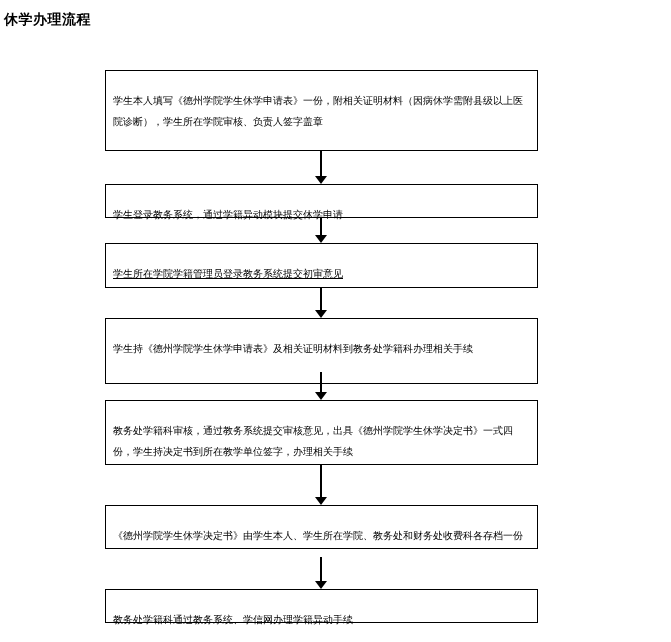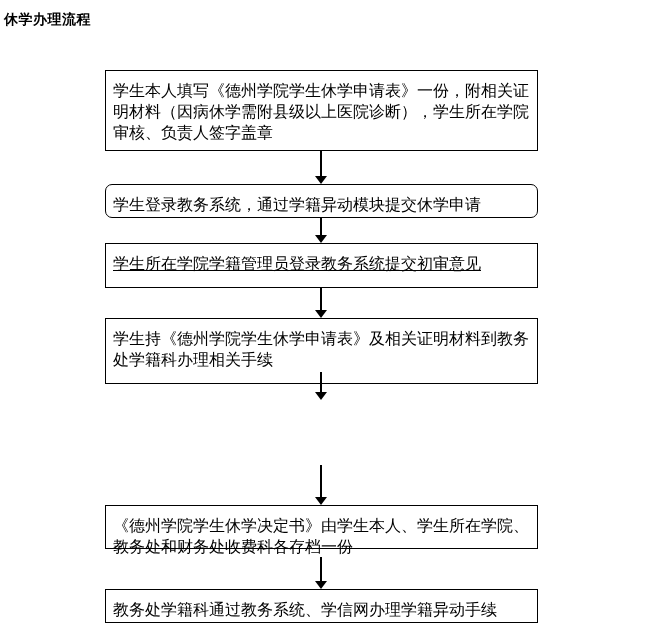--- a/index.html
+++ b/index.html
@@ -28,23 +28,23 @@
     line-height: 1.2;
     white-space: nowrap;
   }
   .flow-box {
     position: absolute;
     left: 105px;
     width: 433px;
     box-sizing: border-box;
     border: 1px solid #000000;
     background: #ffffff;
-    font-size: 16px;
+    font-size: 10px;
     line-height: 21px;
-    padding: 9px 7px 4px 7px;
+    padding: 19px 7px 4px 7px;
     text-align: left;
   }
   .flow-box .box-text {
     display: block;
     white-space: pre-line;
   }
   .connector {
     position: absolute;
     left: 320px;
     width: 2px;
@@ -67,41 +67,44 @@
 
   <div id="page-title">休学办理流程</div>
 
   <div class="flow-box" style="top:70px; height:81px;">
     <span class="box-text">学生本人填写《德州学院学生休学申请表》一份，附相关证明材料（因病休学需附县级以上医院诊断），学生所在学院审核、负责人签字盖章</span>
   </div>
 
   <div class="connector" style="top:151px; height:25px;"></div>
   <div class="arrow-head" style="top:176px;"></div>
 
-  <div class="flow-box" style="top:184px; height:34px;border-radius:7px;">
+  <div class="flow-box" style="top:184px; height:34px;">
     <span class="box-text">学生登录教务系统，通过学籍异动模块提交休学申请</span>
   </div>
 
   <div class="connector" style="top:218px; height:17px;"></div>
   <div class="arrow-head" style="top:235px;"></div>
 
   <div class="flow-box" style="top:243px; height:45px;text-decoration:underline;">
     <span class="box-text">学生所在学院学籍管理员登录教务系统提交初审意见</span>
   </div>
 
   <div class="connector" style="top:288px; height:22px;"></div>
   <div class="arrow-head" style="top:310px;"></div>
 
   <div class="flow-box" style="top:318px; height:66px;">
     <span class="box-text">学生持《德州学院学生休学申请表》及相关证明材料到教务处学籍科办理相关手续</span>
   </div>
 
   <div class="connector" style="top:372px; height:20px;"></div>
   <div class="arrow-head" style="top:392px;"></div>
 
+  <div class="flow-box" style="top:400px; height:65px;">
+    <span class="box-text">教务处学籍科审核，通过教务系统提交审核意见，出具《德州学院学生休学决定书》一式四份，学生持决定书到所在教学单位签字，办理相关手续</span>
+  </div>
 
   <div class="connector" style="top:465px; height:32px;"></div>
   <div class="arrow-head" style="top:497px;"></div>
 
   <div class="flow-box" style="top:505px; height:44px;">
     <span class="box-text">《德州学院学生休学决定书》由学生本人、学生所在学院、教务处和财务处收费科各存档一份</span>
   </div>
 
   <div class="connector" style="top:557px; height:24px;"></div>
   <div class="arrow-head" style="top:581px;"></div>

